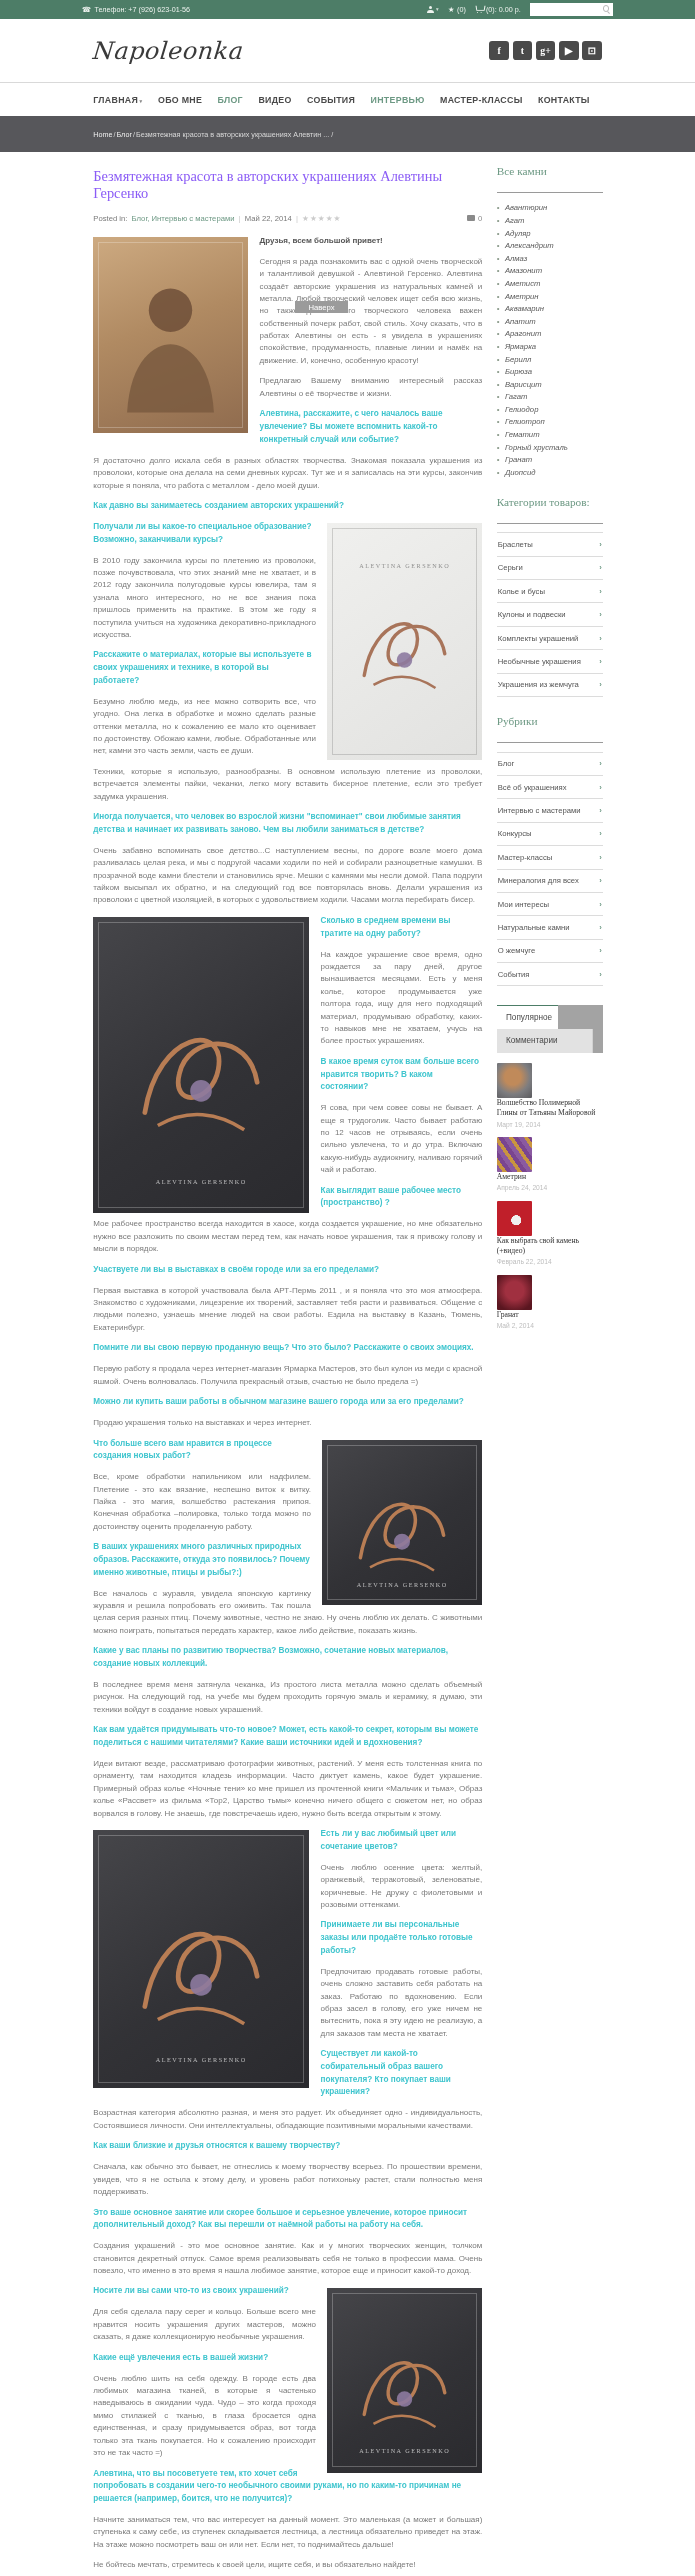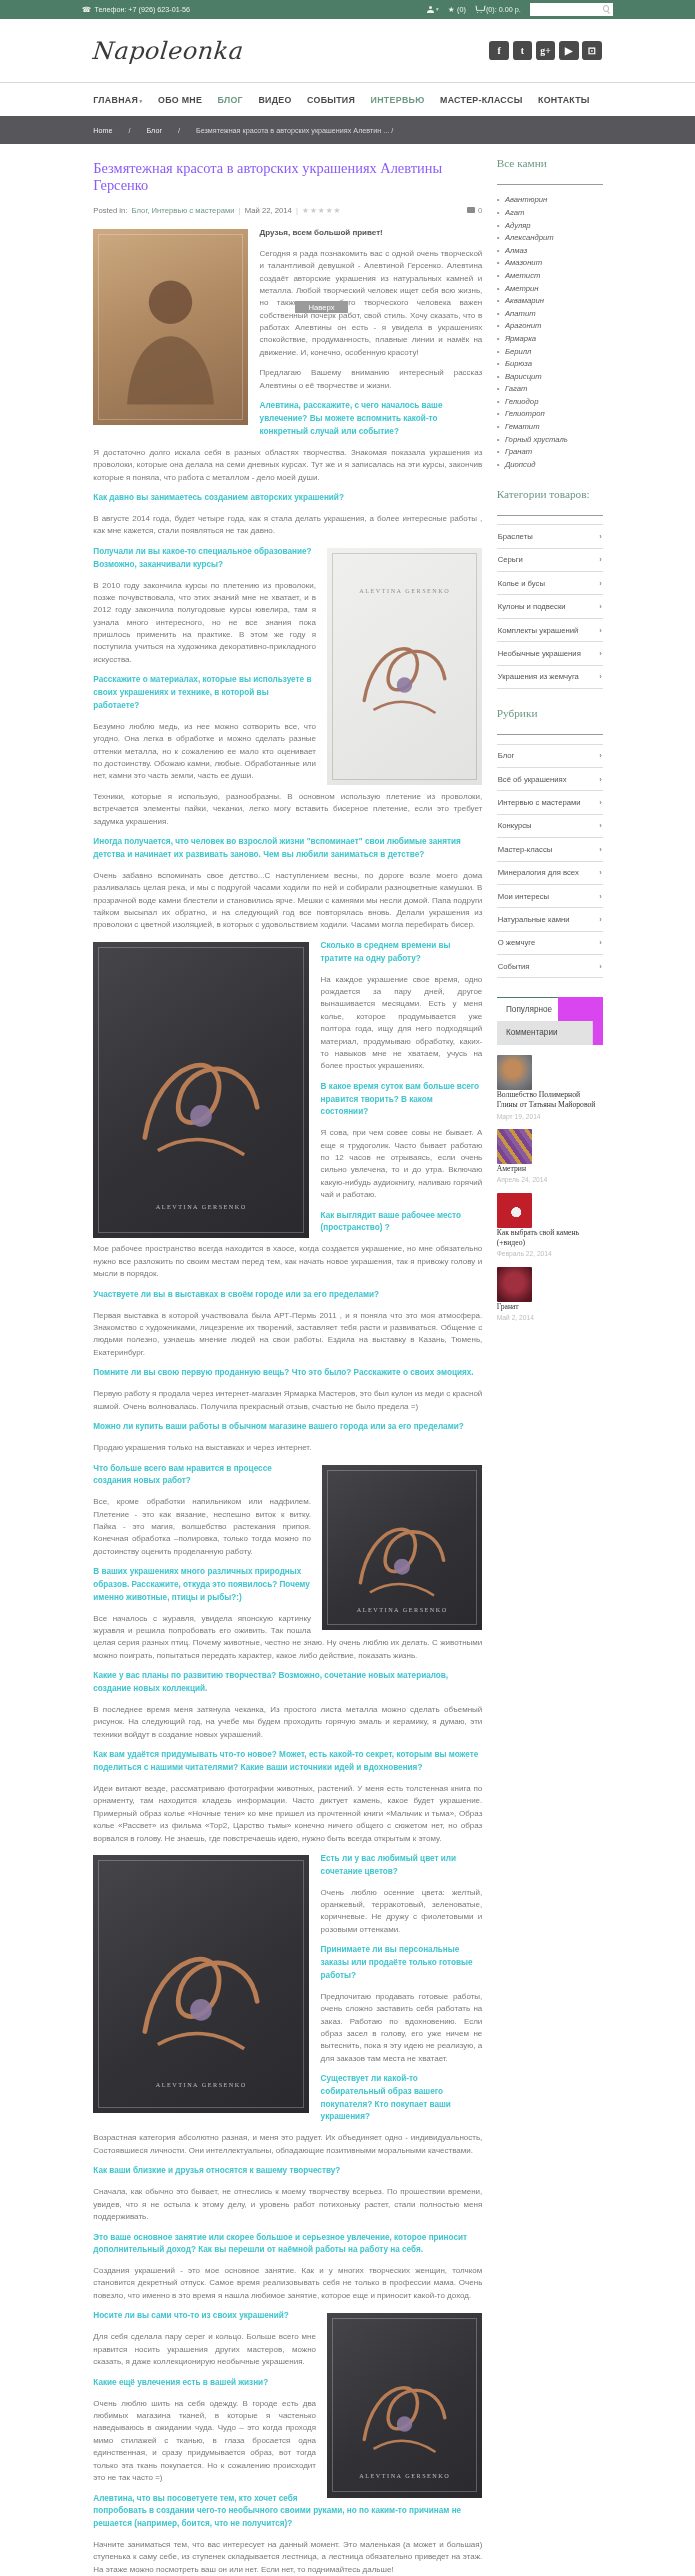--- a/index.html
+++ b/index.html
@@ -46,21 +46,21 @@
 
   
   .nav { background:#fff; border-top:0.5px solid #d9d9d9; }
   .nav .shell { display:flex; gap:15.5px; padding:0 11.3px; height:33px; align-items:center; }
   .nav-item { font-size:8.8px; font-weight:bold; color:#4a4a4a; letter-spacing:0.3px; cursor:pointer; white-space:nowrap; }
   .nav-item.active { color:#6d9984; }
   .nav-caret { font-size:5.2px; color:#8a8a8a; margin-left:1.5px; }
 
   
   .crumb { background:#57575b; }
-  .crumb .shell { height:28px; display:flex; align-items:center; padding:0 11.3px; color:#d9d9d9; font-size:7.2px; gap:16px; }
+  .crumb .shell { height:36px; display:flex; align-items:center; padding:0 11.3px; color:#d9d9d9; font-size:7.2px; gap:1px; }
   .crumb a { color:#f0f0f0; text-decoration:none; cursor:pointer; }
 
   
   .main { background:#fff; }
   .main .shell { display:flex; padding:13.4px 10.3px 20.6px 11.3px; background:#fff; }
   .content { width:389px; }
   .sidebar { width:106px; margin-left:14.4px; }
 
   h1.post-title { font-family:"Liberation Serif", serif; font-size:14.4px; font-weight:normal; color:#8b5cf6; margin:3.1px 0 11.3px; }
   .meta { font-size:7.7px; color:#7a7a7a; display:flex; align-items:center; gap:4.1px; margin-bottom:12.4px; }
@@ -96,21 +96,21 @@
 
   
   .sb-title { font-family:"Liberation Serif", serif; font-size:11.3px; color:#6d9984; font-weight:normal; border-bottom:0.5px solid #9a9a9a; padding-bottom:15px; margin-bottom:8.2px; }
   .stone-list { list-style:none; margin-bottom:17.5px;font-style:italic; }
   .stone-list li { font-size:7.7px; color:#5a5a5a; padding:1.8px 0 1.8px 8.2px; position:relative; cursor:pointer; }
   .stone-list li::before { content:"•"; position:absolute; left:0; color:#8a9a8a; }
   .cat-list { margin-bottom:18.5px; }
   .cat-row { border-top:0.5px solid #dcdcdc; padding:6.7px 1px; font-size:7.7px; color:#555; display:flex; cursor:pointer; }
   .cat-list .cat-row:last-child { border-bottom:0.5px solid #dcdcdc; }
   .cat-row .chev { margin-left:auto; color:#6d9984; font-weight:bold; }
-  .tabs { background:#d946ef; margin-bottom:10.3px; }
+  .tabs { background:#a3a3a3; margin-bottom:10.3px; }
   .tab { display:inline-block; padding:7.2px 9.3px; font-size:8.2px; color:#4a4a4a; cursor:pointer; }
   .tab.active { background:#fff; border-top:1.5px solid #4d7d67; display:block; width:61px; }
   .tab.inactive { background:#e2e2e2; display:block; width:96px; border-right:0.5px solid #d2d2d2; }
   .pop-item { display:flex; margin-bottom:9.3px;flex-direction:column; }
   .pop-thumb { width:35px; height:35px; flex:none; margin-right:6.2px; border-radius:1px; }
   .pop-title { font-family:"Liberation Serif", serif; font-size:7.7px; color:#333; line-height:1.3; margin-bottom:2.6px; cursor:pointer; }
   .pop-date { font-size:6.7px; color:#bdbdbd; }
   .th-pendant { background:radial-gradient(circle at 45% 40%, #c08a5a 0 28%, #7d7d80 60%, #5a5a5e 100%); }
   .th-ametrine { background:repeating-linear-gradient(55deg,#8a5aa0 0 4.6px,#c9953f 4.6px 8.2px,#7a4590 8.2px 12.4px); }
   .th-diamond { background:radial-gradient(circle at 55% 55%, #f0f0f0 0 18%, #c01f2a 19% 100%); }
@@ -213,21 +213,20 @@
                 <path d="M22,100 C24,66 40,56 50,56 C60,56 76,66 78,100 Z" fill="#7a5a40" opacity=".85"></path>
               </svg>
               <div class="frame"></div>
             </div>
             <p class="pb">Друзья, всем большой привет!</p>
             <p class="a">Сегодня я рада познакомить вас с одной очень творческой и талантливой девушкой - Алевтиной Герсенко. Алевтина создаёт авторские украшения из натуральных камней и металла. Любой творческий человек ищет себя всю жизнь, но также для любого творческого человека важен собственный почерк работ, свой стиль. Хочу сказать, что в работах Алевтины он есть - я увидела в украшениях спокойствие, продуманность, плавные линии и намёк на движение. И, конечно, особенную красоту!</p>
             <p class="a">Предлагаю Вашему вниманию интересный рассказ Алевтины о её творчестве и жизни.</p>
             <p class="q">Алевтина, расскажите, с чего началось ваше увлечение? Вы можете вспомнить какой-то конкретный случай или событие?</p>
             <p class="a">Я достаточно долго искала себя в разных областях творчества. Знакомая показала украшения из проволоки, которые она делала на семи дневных курсах. Тут же и я записалась на эти курсы, закончив которые я поняла, что работа с металлом - дело моей души.</p>
             <p class="q">Как давно вы занимаетесь созданием авторских украшений?</p>
-            <p class="a">В августе 2014 года, будет четыре года, как я стала делать украшения, а более интересные работы , как мне кажется, стали появляться не так давно.</p>
             <div class="ph fr light" style="width: 155px; height: 237px;">
               <svg viewBox="0 0 100 100" preserveAspectRatio="xMidYMid meet">
                 <path d="M24,72 C30,34 62,30 58,52 C55,68 36,70 40,54 C44,36 72,34 76,58" stroke="#a8745a" fill="none" stroke-width="2.2" stroke-linecap="round"></path>
                 <path d="M30,78 C44,70 58,72 70,80" stroke="#a8745a" fill="none" stroke-width="1.6"></path>
                 <circle cx="50" cy="62" r="5" fill="#8d7aa0" opacity=".9"></circle>
               </svg>
               <div class="frame"></div>
               <div class="wm top">ALEVTINA GERSENKO</div>
               <div class="side-wm">anitvela.livemaster.ru</div>
             </div>

